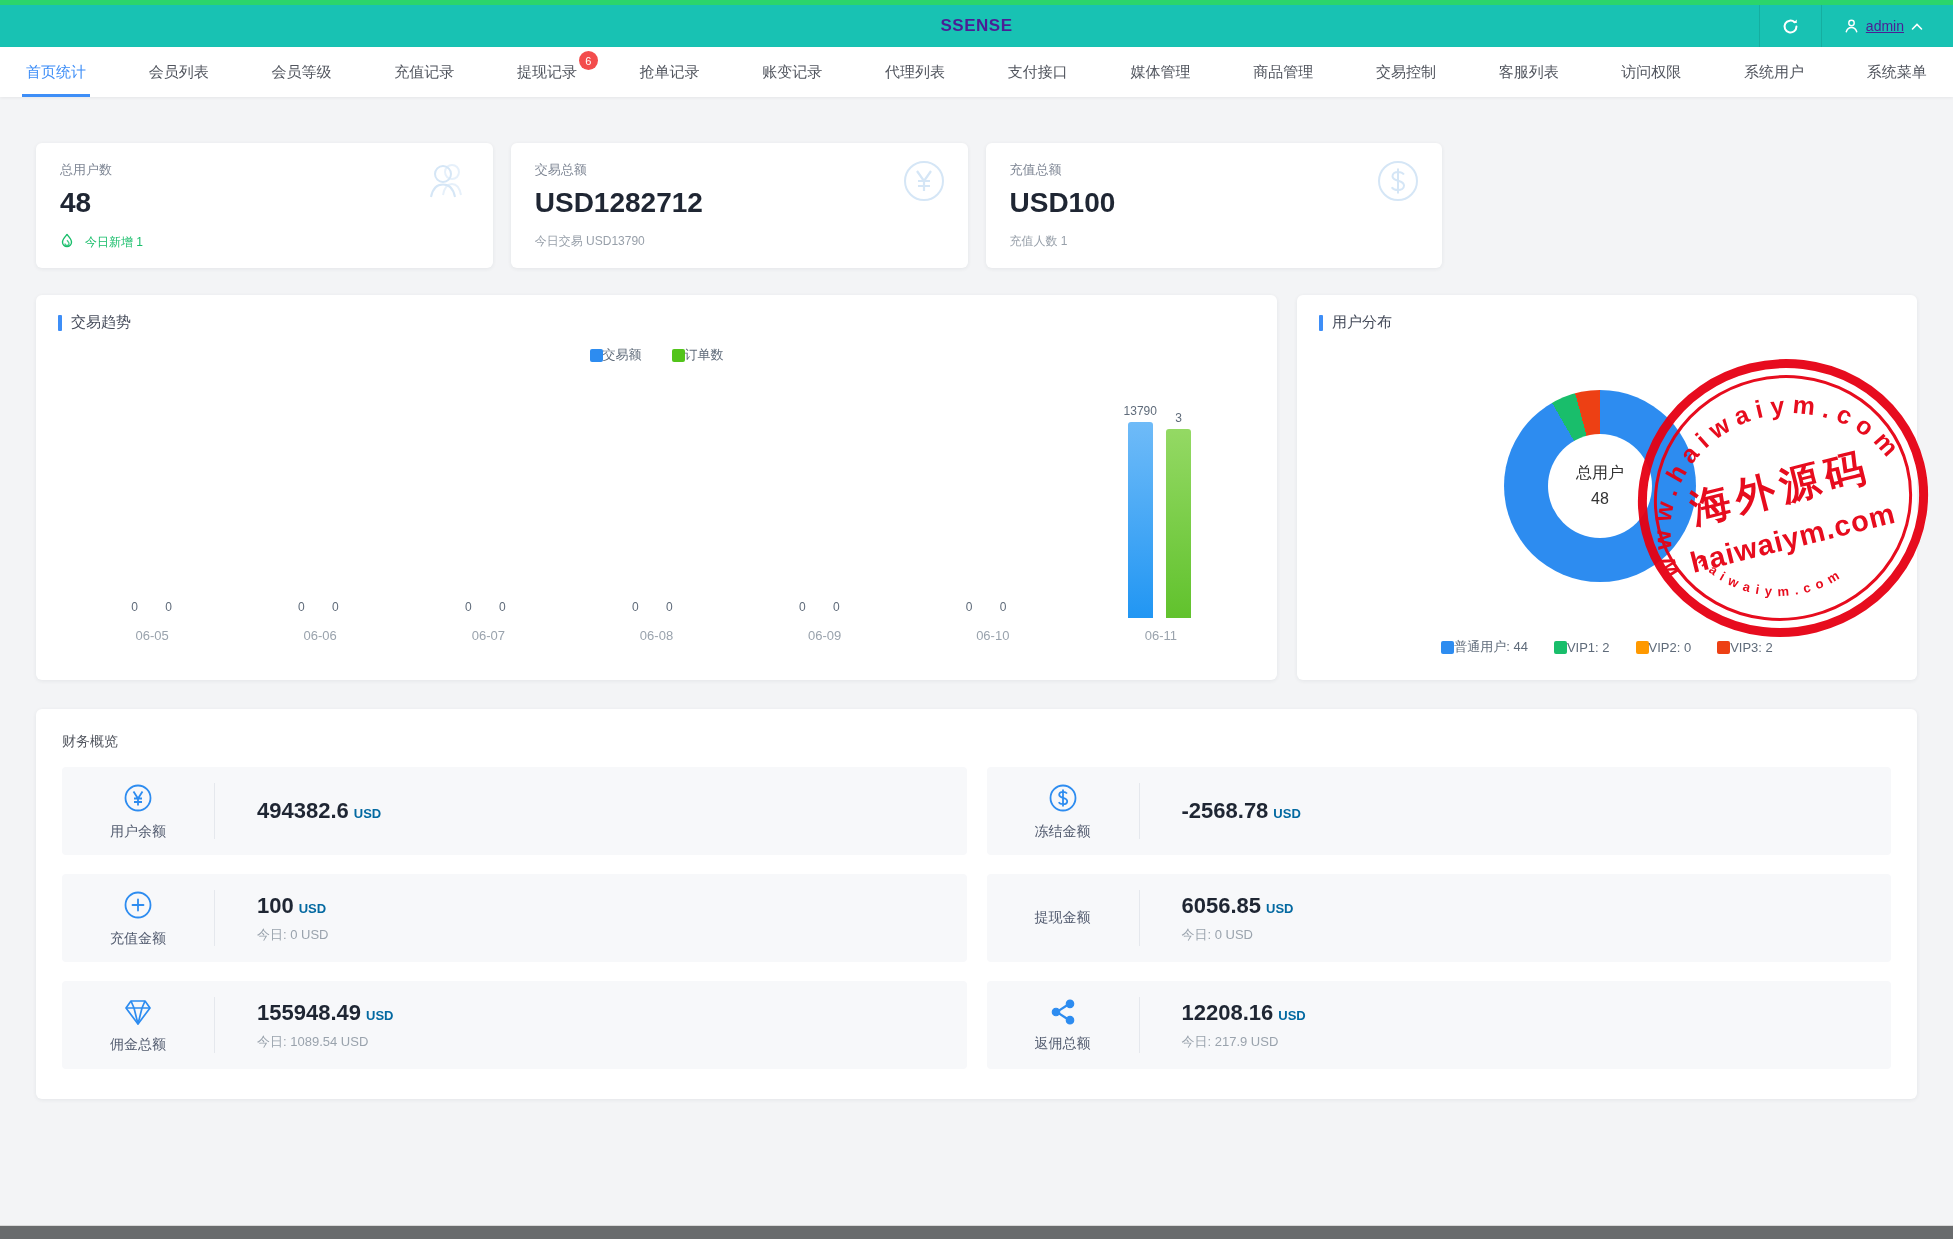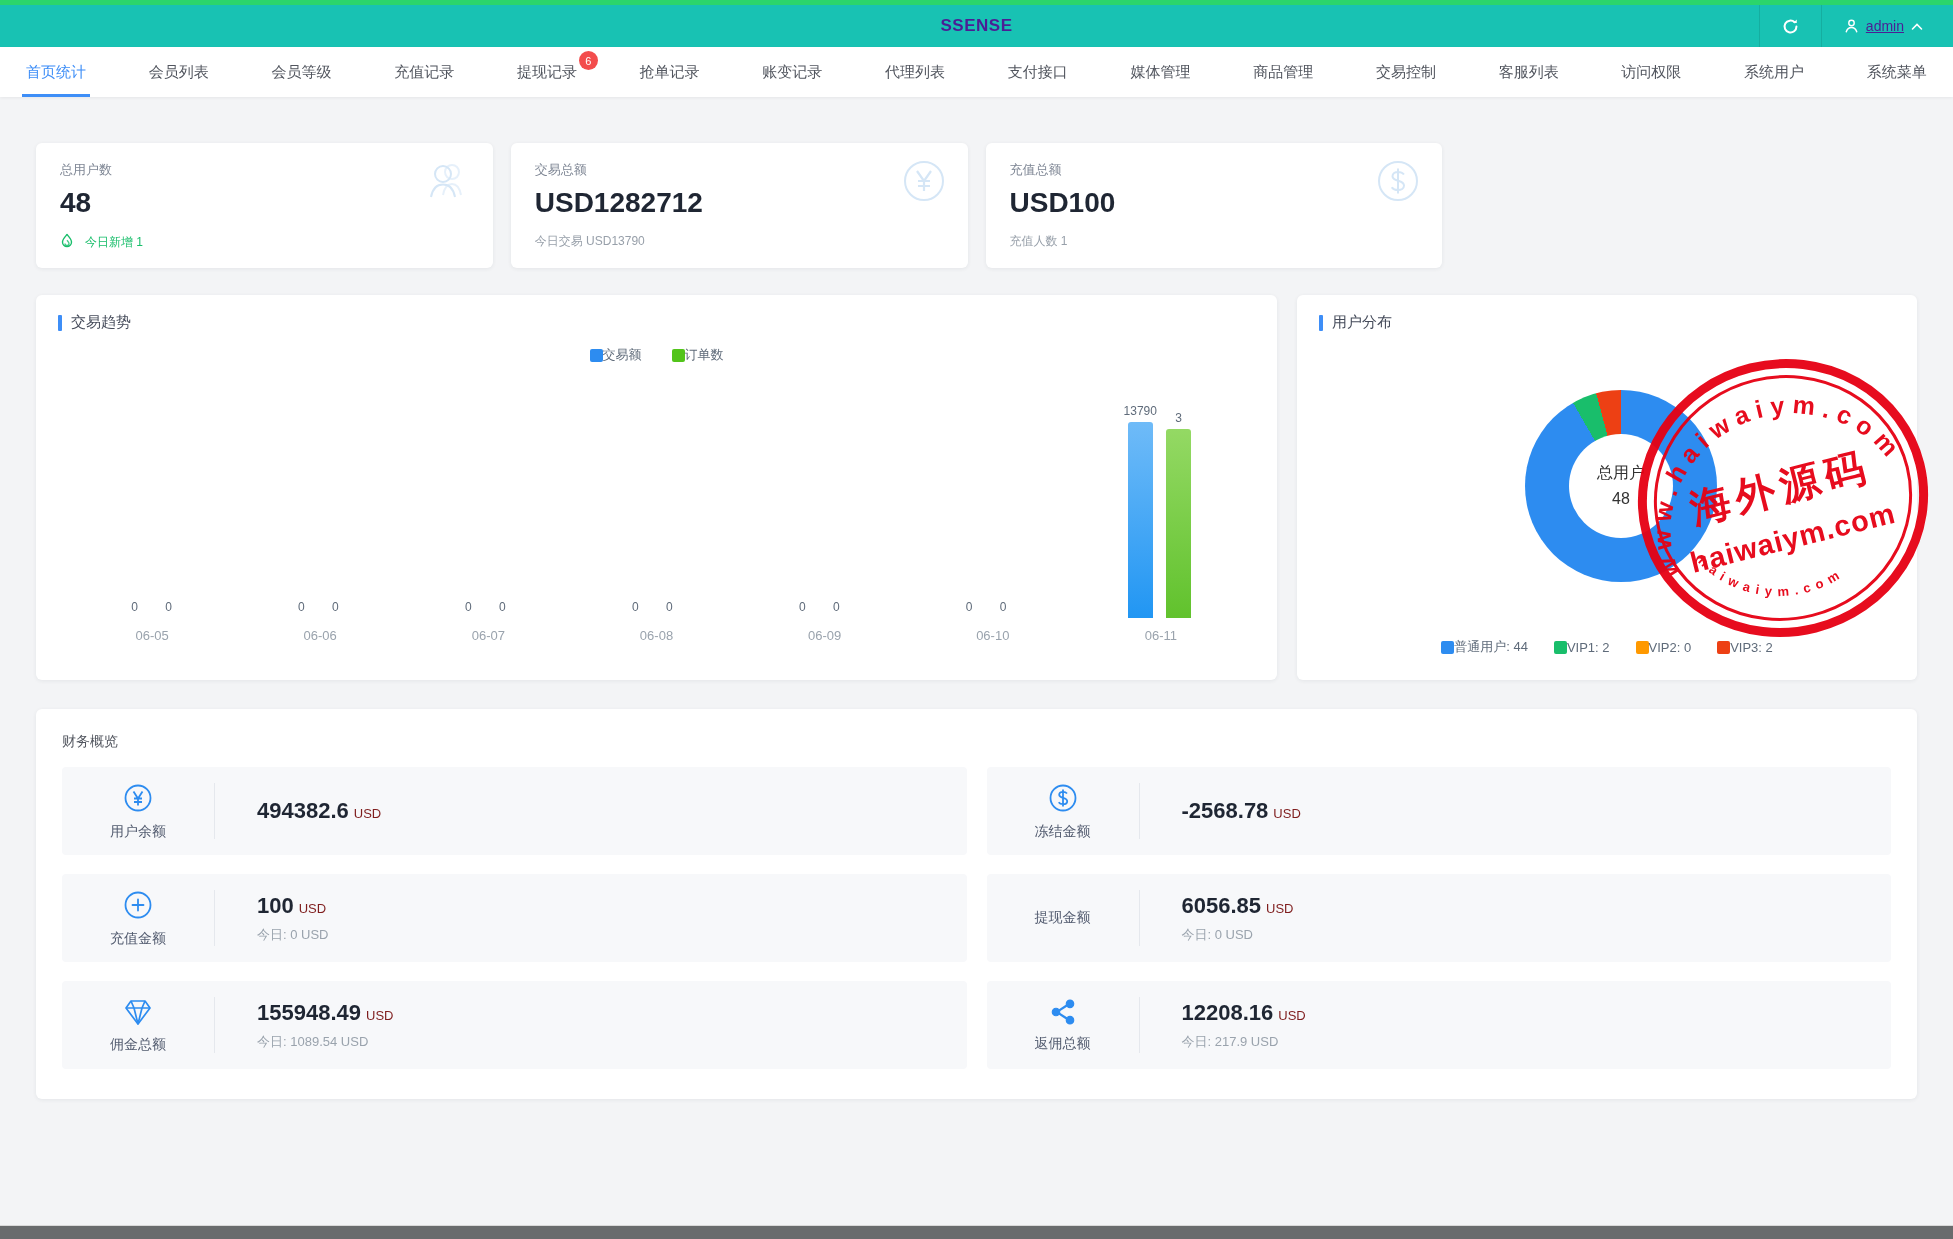--- a/index.html
+++ b/index.html
@@ -69,21 +69,21 @@
     display:flex; justify-content:space-around; align-items:flex-end;
     height:232px; margin-top:22px; padding:0 10px;
   }
   .bar-group { display:flex; gap:9px; align-items:flex-end; }
   .bar-col { display:flex; flex-direction:column; align-items:center; }
   .bar-val { font-size:12px; color:#5f6b7a; margin-bottom:4px; }
   .bar { width:25px; border-radius:3px 3px 0 0; }
   .x-axis { display:flex; justify-content:space-around; margin-top:10px; padding:0 10px; }
   .x-tick { font-size:13px; color:#9aa3ad; width:60px; text-align:center; }
   
-  .donut-wrap { position:absolute; left:228px; top:95px; width:192px; height:192px; }
+  .donut-wrap { position:absolute; left:207px; top:95px; width:192px; height:192px; }
   .donut { width:192px; height:192px; border-radius:50%; }
   .donut-hole {
     position:absolute; left:50%; top:50%; transform:translate(-50%,-50%);
     width:104px; height:104px; background:#fff; border-radius:50%;
     display:flex; flex-direction:column; align-items:center; justify-content:center;
     font-size:16px; color:#333; line-height:1.6;
   }
   .dist-legend { position:absolute; left:0; right:0; bottom:24px; display:flex; justify-content:center; gap:26px; }
   
   .stamp {
@@ -102,21 +102,21 @@
     background:#f7f8fa; border-radius:4px; height:88px;
     display:flex; align-items:center;
   }
   .fin-left {
     width:152px; display:flex; flex-direction:column; align-items:center; gap:6px;
     color:#515a6e; font-size:14px;
   }
   .fin-divider { width:1px; height:56px; background:#e5e8ed; }
   .fin-right { padding-left:42px; }
   .fin-value { font-size:22px; font-weight:bold; color:#1f2633; }
-  .fin-unit { font-size:13px; font-weight:normal; color:#7f1d1d; margin-left:5px; }
+  .fin-unit { font-size:13px; font-weight:bold; color:#0369a1; margin-left:5px; }
   .fin-today { font-size:13px; color:#9aa3ad; margin-top:7px; }
   
   .bottom-bar { height:14px; background:#696b6d; flex:none; border-top:1px solid #d9d9d9; }
 </style>
 </head>
 <body>
 
 <div class="top-strip"></div>
 
 <header class="app-header">

